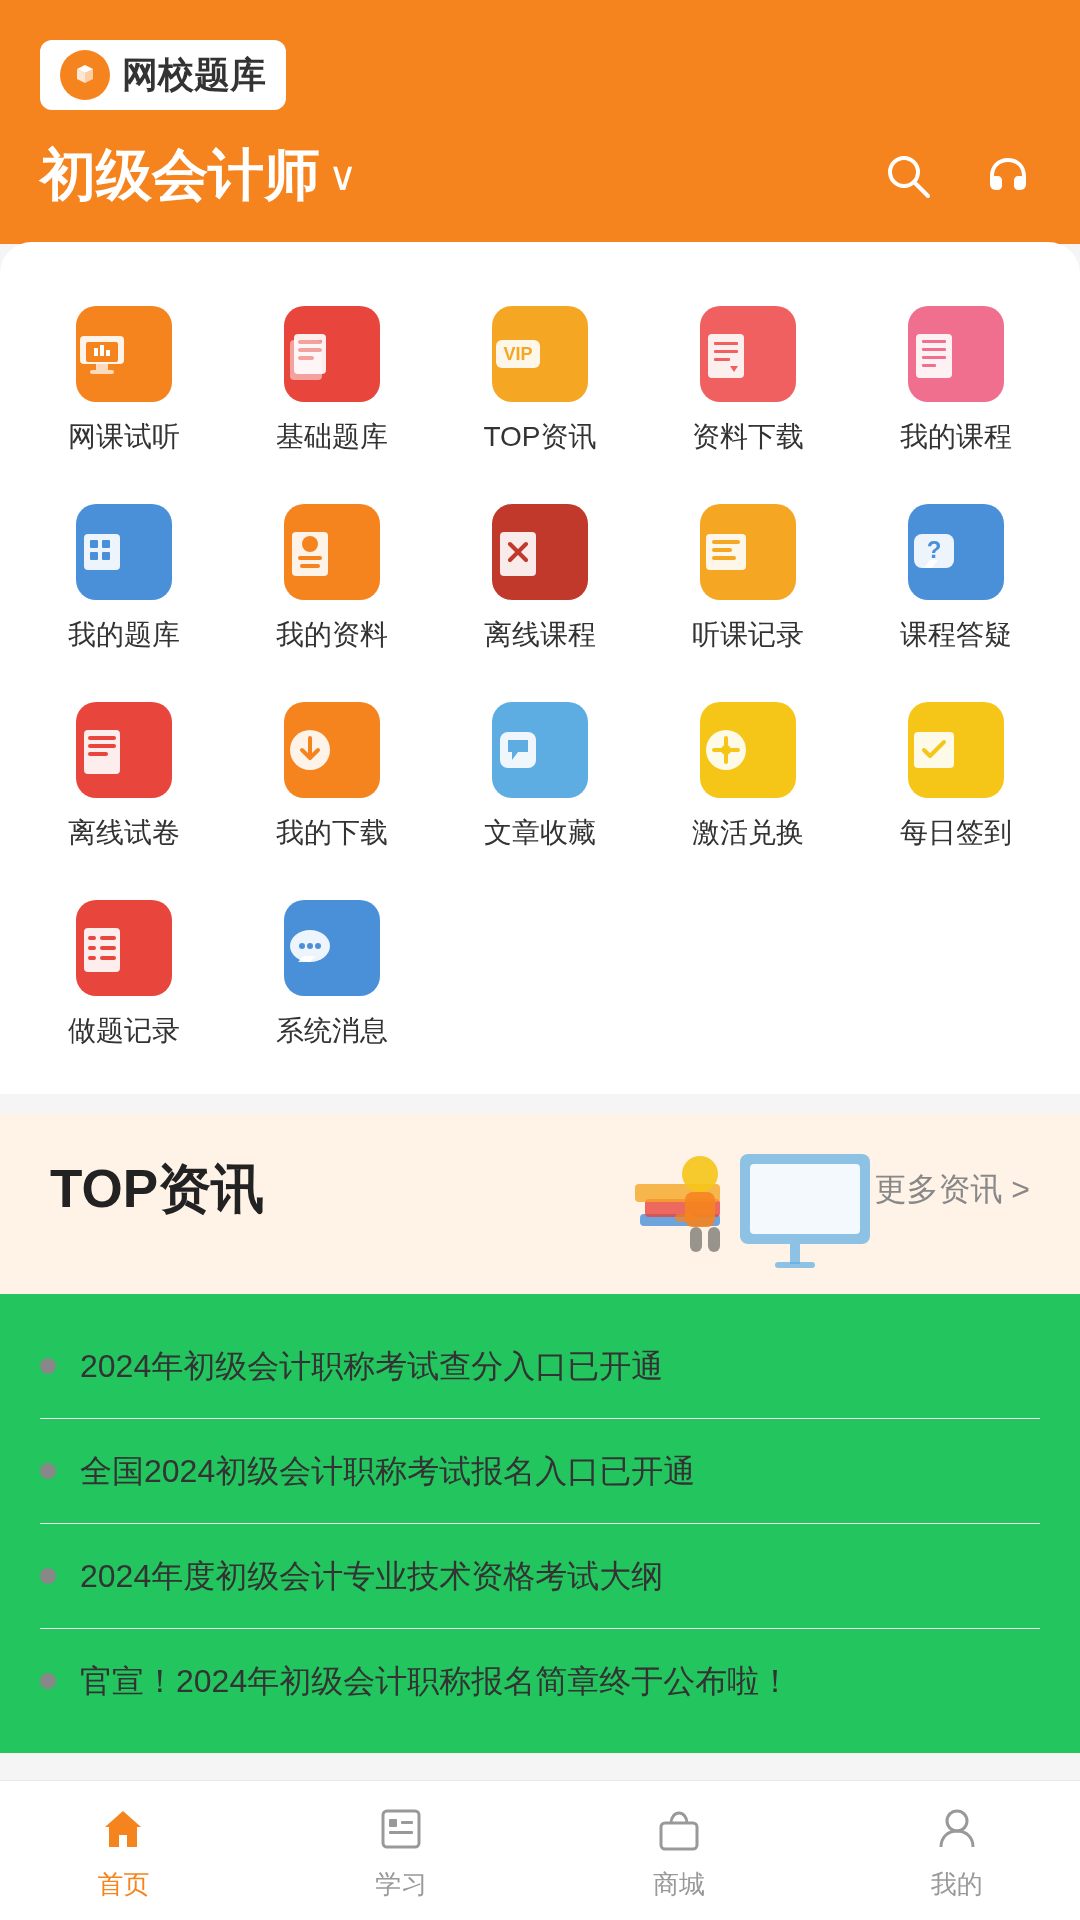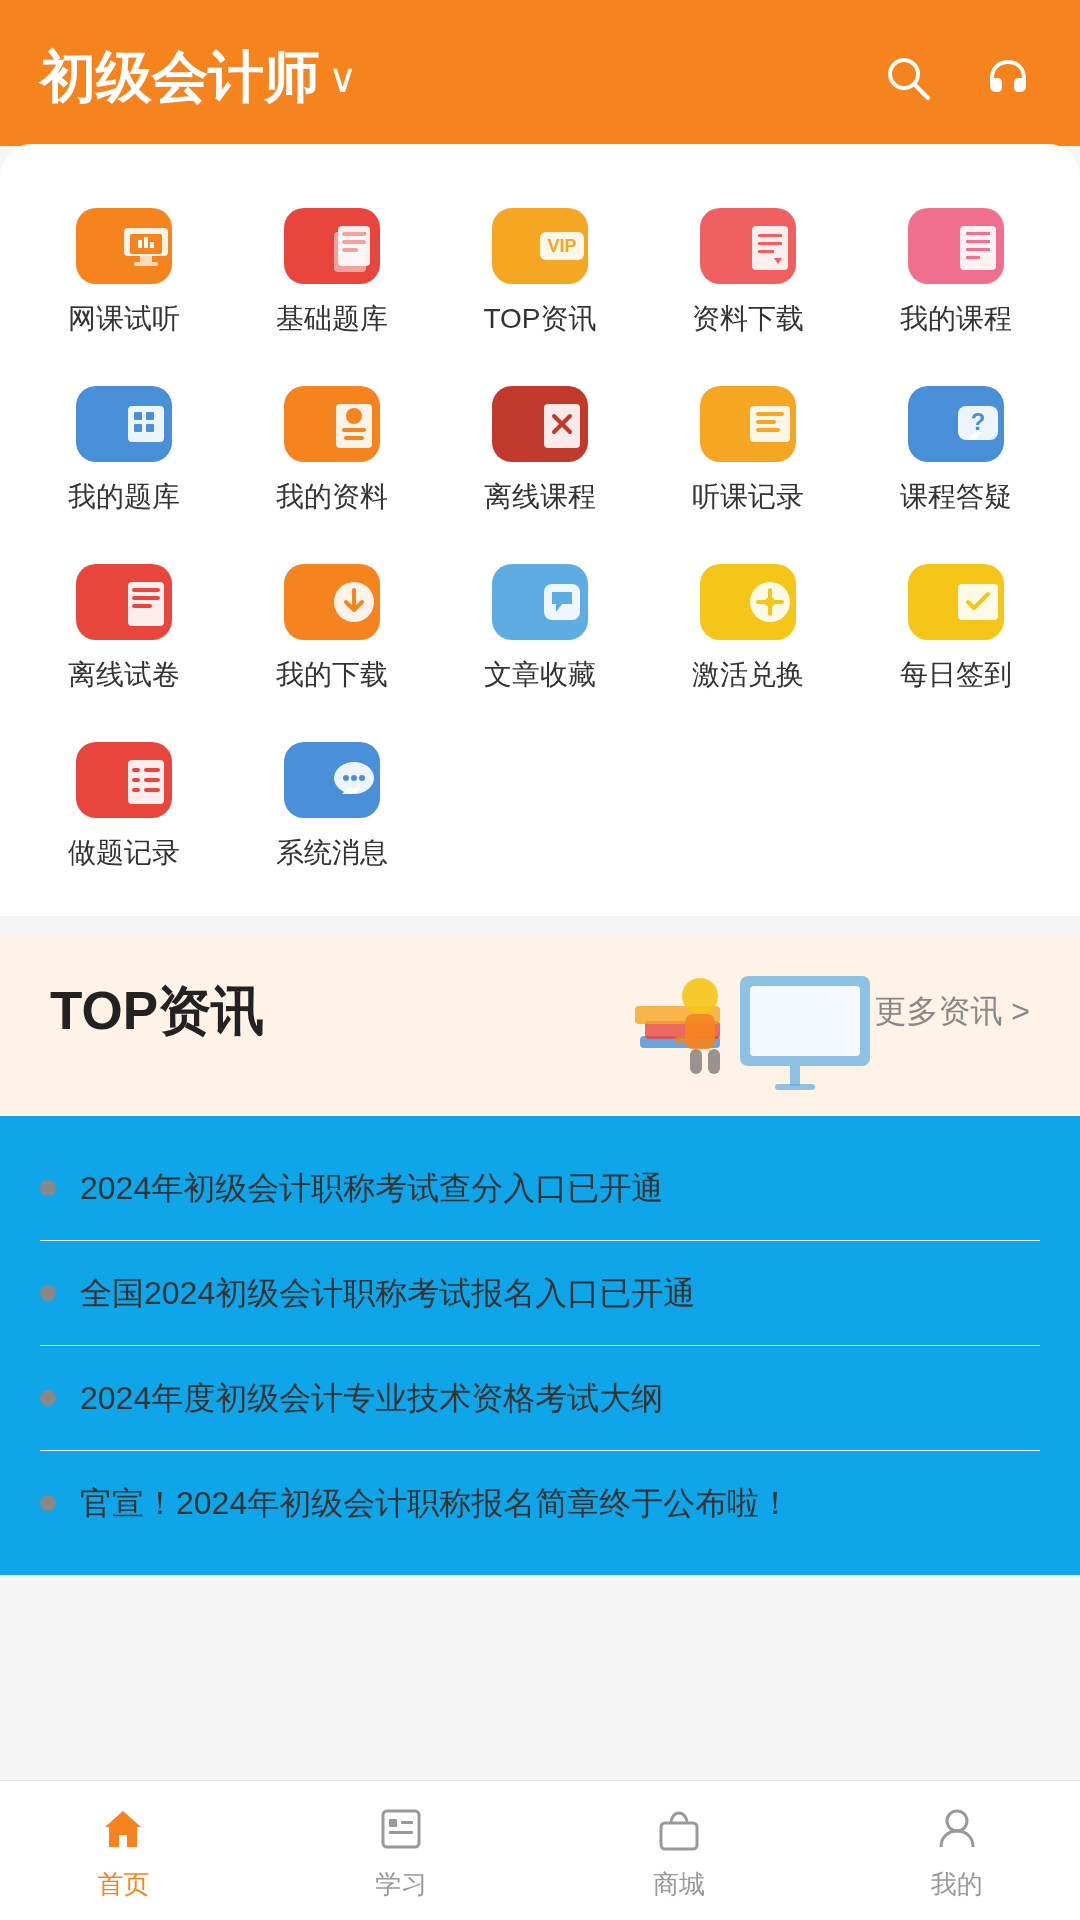--- a/index.html
+++ b/index.html
@@ -90,25 +90,25 @@
     }
     .menu-item {
       display: flex;
       flex-direction: column;
       align-items: center;
       padding: 24px 10px;
       cursor: pointer;
     }
     .menu-icon {
       width: 96px;
-      height: 76px;
+      height: 96px;
       border-radius: 20px;
       display: flex;
       align-items: center;
-      justify-content: flex-end;
+      justify-content: flex-start;
       margin-bottom: 16px;
       font-size: 46px;
     }
     .menu-label {
       font-size: 28px;
       color: #333;
       text-align: center;
       white-space: nowrap;
     }
 
@@ -140,21 +140,21 @@
     .news-decoration {
       position: absolute;
       right: 180px;
       top: 0;
       width: 300px;
       height: 180px;
     }
 
     
     .news-list {
-      background: #0ea5e9;
+      background: #22c55e;
       padding: 20px 40px 20px 40px;
     }
     .news-list-item {
       display: flex;
       align-items: center;
       padding: 28px 0;
       border-bottom: 1px solid #f0f0f0;
       cursor: pointer;
     }
     .news-list-item:last-child {
@@ -217,20 +217,31 @@
 
     
     .bottom-spacer {
       height: 160px;
     }
   </style>
 </head>
 <body>
 
 <div class="header">
+  <div class="header-logo">
+    <div class="logo-icon">
+      <svg width="36" height="36" viewBox="0 0 36 36">
+        <circle cx="18" cy="18" r="18" fill="#F5841F"></circle>
+        <path d="M10 12 L18 8 L26 12 L18 16 Z" fill="white"></path>
+        <path d="M10 12 L10 22 L18 26 L18 16 Z" fill="white" opacity="0.8"></path>
+        <path d="M26 12 L26 22 L18 26 L18 16 Z" fill="white" opacity="0.6"></path>
+      </svg>
+    </div>
+    <span class="logo-text">网校题库</span>
+  </div>
   <div class="header-bottom">
     <div class="header-title-row">
       <span class="header-title">初级会计师</span>
       <span class="header-caret">∨</span>
     </div>
     <div class="header-icons">
       <div class="header-icon-btn">
         <svg width="52" height="52" viewBox="0 0 52 52" fill="none">
           <circle cx="22" cy="22" r="14" stroke="white" stroke-width="4"></circle>
           <line x1="32" y1="32" x2="46" y2="46" stroke="white" stroke-width="4" stroke-linecap="round"></line>

